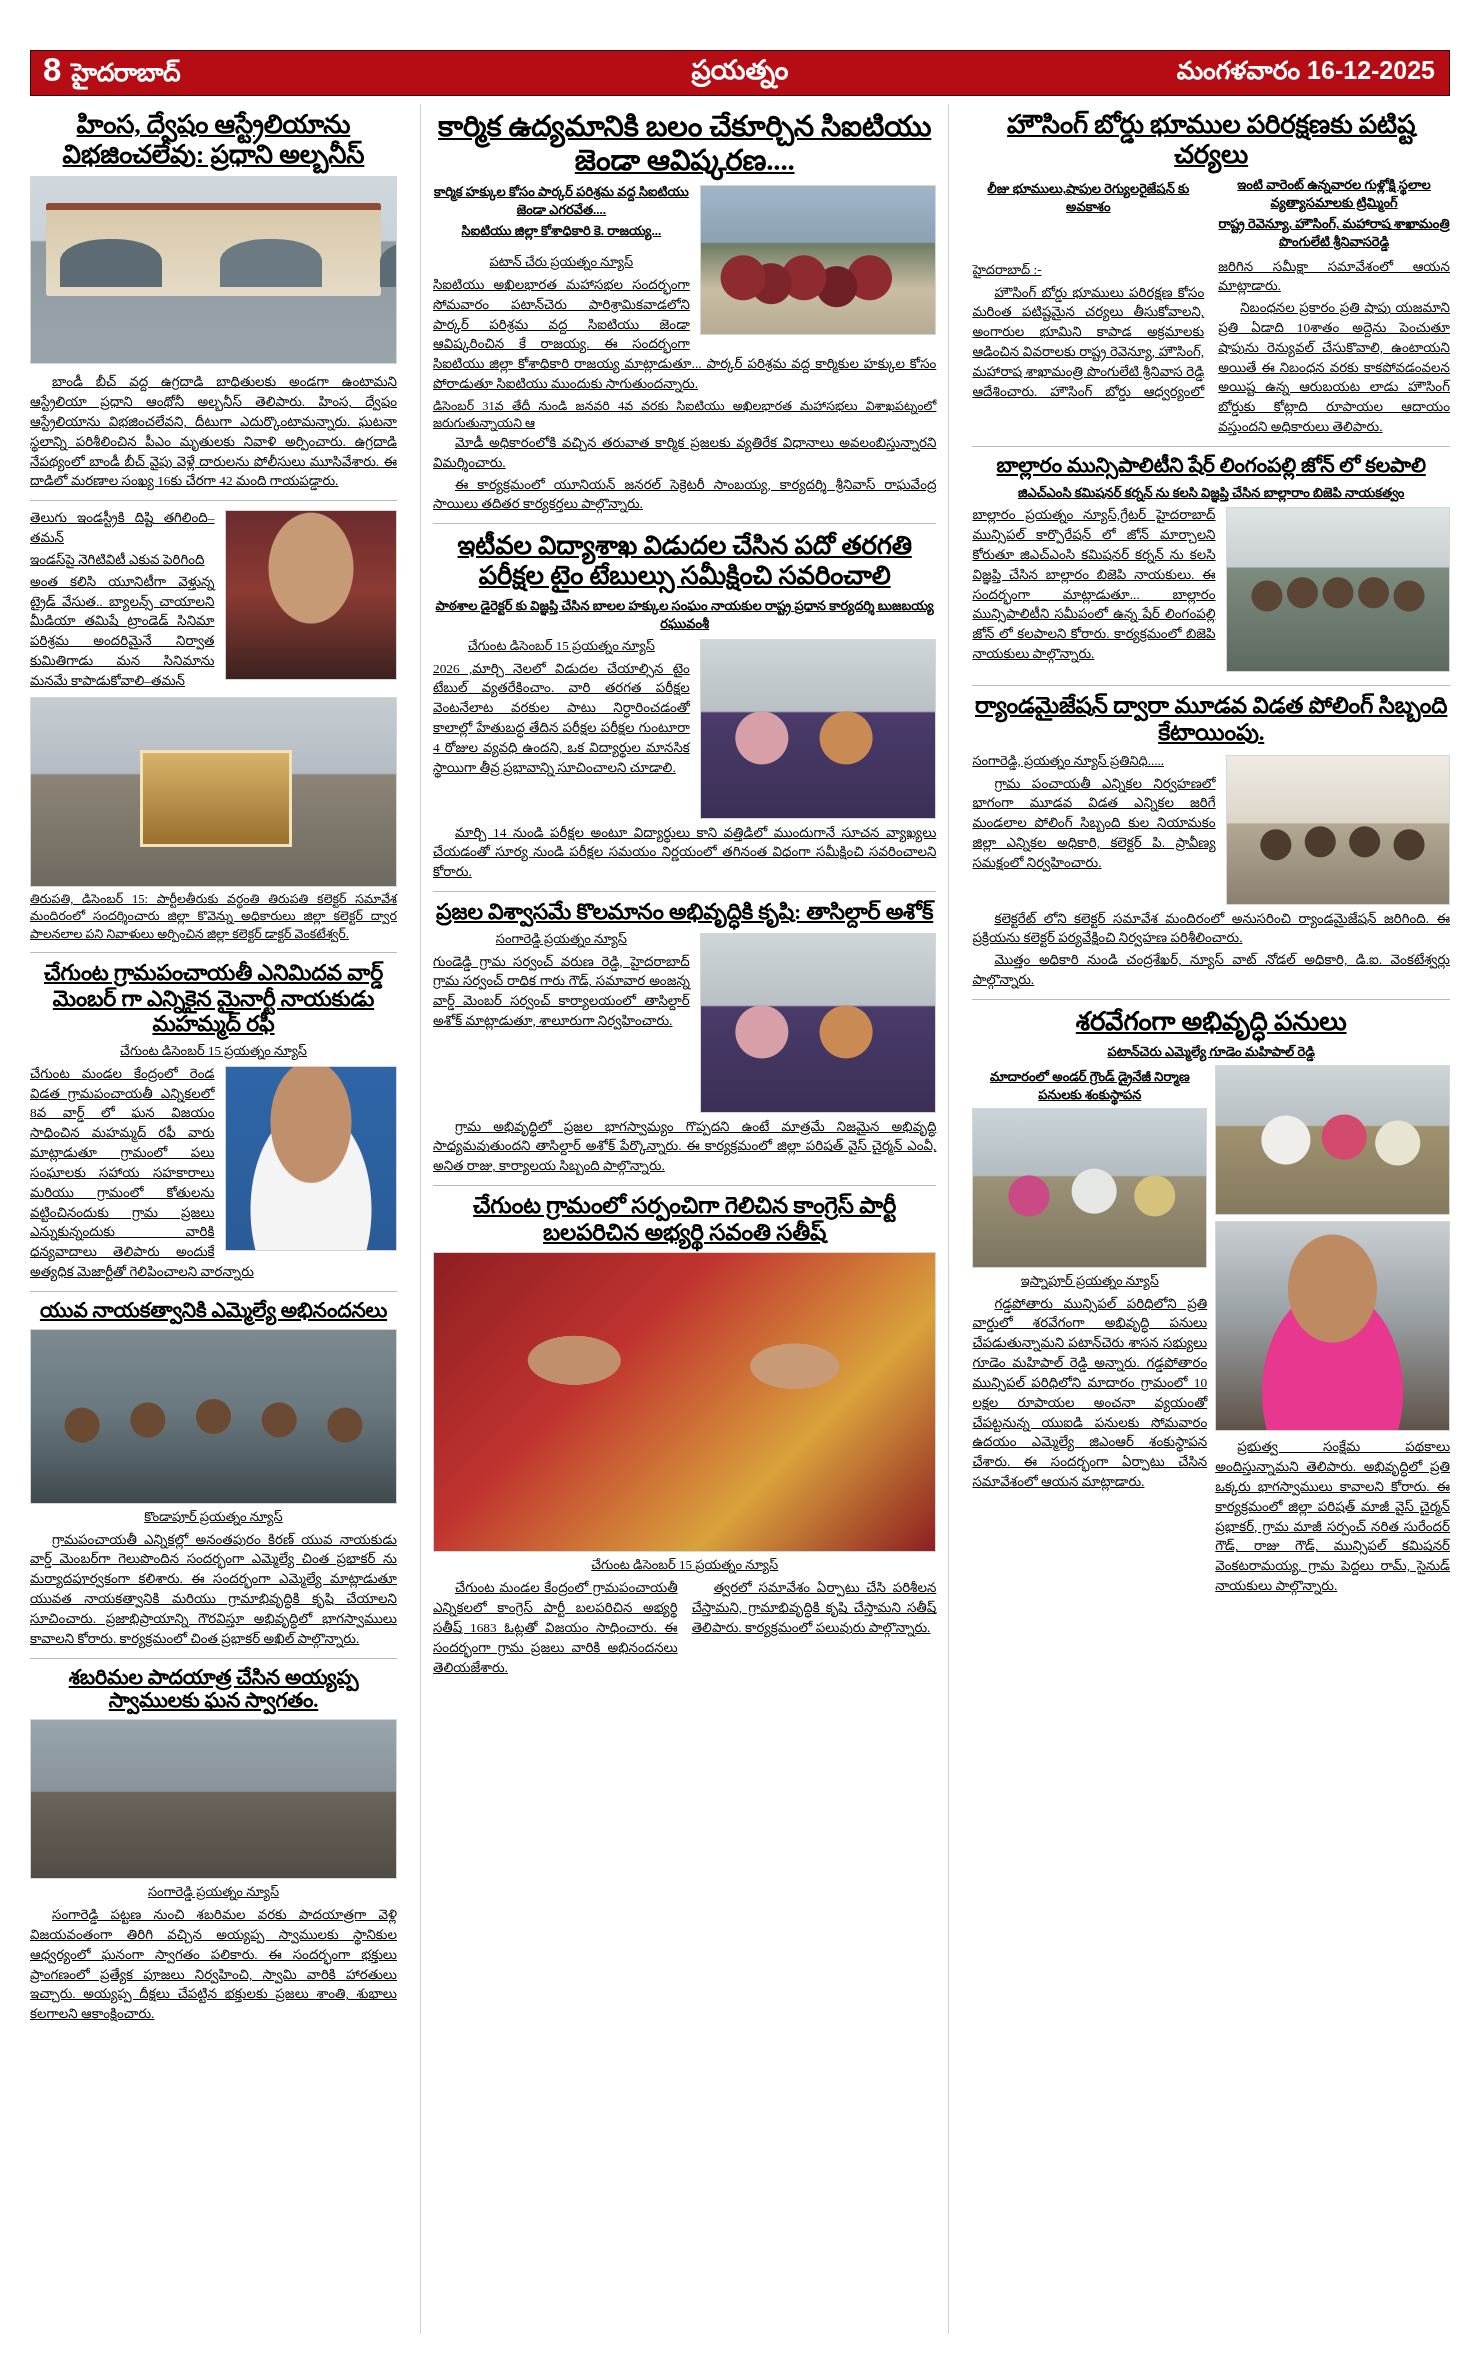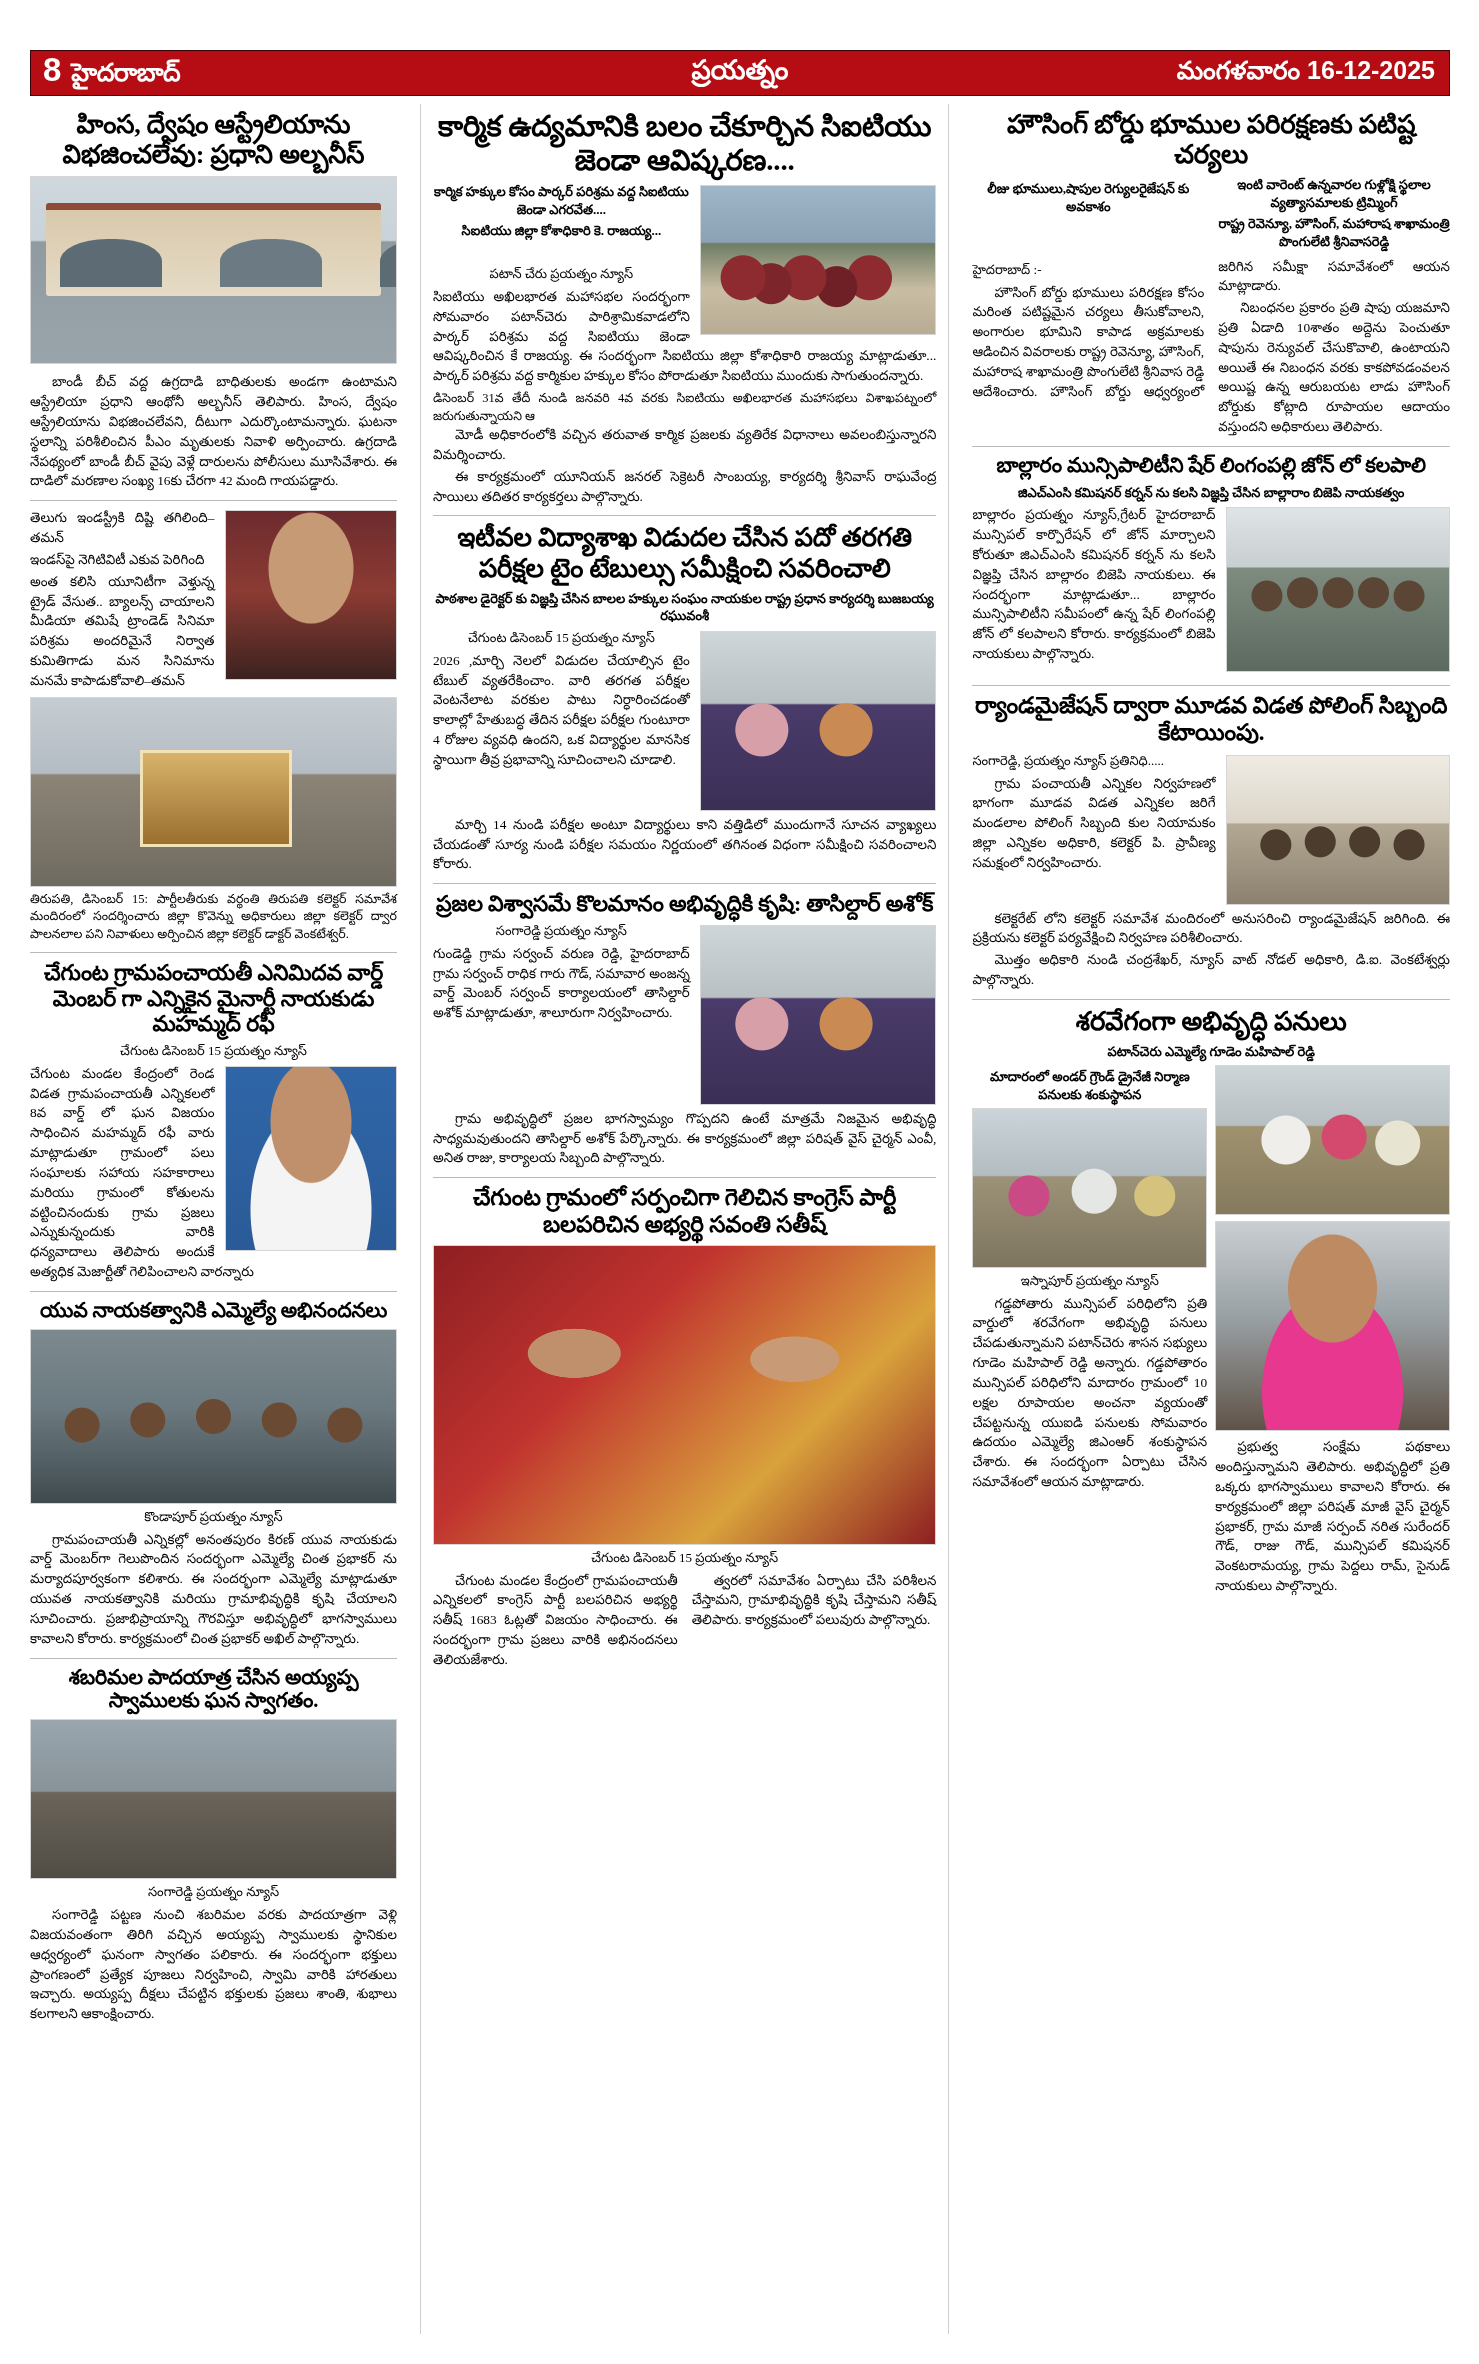--- a/index.html
+++ b/index.html
@@ -68,20 +68,21 @@
 
   
   .content {
     position: absolute;
     left: 30px;
     top: 104px;
     width: 1420px;
     height: 2230px;
     display: flex;
     gap: 11px;
+    text-decoration: underline;
   }
   .col {
     position: relative;
     height: 100%;
   }
   .col-left   { width: 410px; padding-right: 12px; }
   .col-mid    { width: 572px; padding: 0 12px; border-left: 1px solid #cfcfcf; border-right: 1px solid #cfcfcf; }
   .col-right  { width: 530px; padding-left: 12px; }
 
   
@@ -351,21 +352,21 @@
 
     </div>
 
     <div class="col col-mid">
 
       <div>
         <div class="hl hl-xl">కార్మిక ఉద్యమానికి బలం చేకూర్చిన సిఐటియు జెండా ఆవిష్కరణ....</div>
         <div class="photo ph-crowd wrap-img-right"></div>
         <div class="kicker">కార్మిక హక్కుల కోసం పార్కర్ పరిశ్రమ వద్ద సిఐటియు జెండా ఎగరవేత....</div>
         <div class="kicker">సిఐటియు జిల్లా కోశాధికారి కె. రాజయ్య...</div>
-        <div class="byline" style="margin-top:26px">పటాన్ చేరు ప్రయత్నం న్యూస్</div>
+        <div class="byline" style="margin-top:14px">పటాన్ చేరు ప్రయత్నం న్యూస్</div>
         <div class="body">సిఐటియు అఖిలభారత మహాసభల సందర్భంగా సోమవారం పటాన్‌చెరు పారిశ్రామికవాడలోని పార్కర్ పరిశ్రమ వద్ద సిఐటియు జెండా ఆవిష్కరించిన కే రాజయ్య. ఈ సందర్భంగా సిఐటియు జిల్లా కోశాధికారి రాజయ్య మాట్లాడుతూ... పార్కర్ పరిశ్రమ వద్ద కార్మికుల హక్కుల కోసం పోరాడుతూ సిఐటియు ముందుకు సాగుతుందన్నారు.</div>
         <div class="clear"></div>
         <div class="cap">డిసెంబర్ 31వ తేదీ నుండి జనవరి 4వ వరకు సిఐటియు అఖిలభారత మహాసభలు విశాఖపట్నంలో జరుగుతున్నాయని ఆ</div>
         <div class="body indent">మోడీ అధికారంలోకి వచ్చిన తరువాత కార్మిక ప్రజలకు వ్యతిరేక విధానాలు అవలంబిస్తున్నారని విమర్శించారు.</div>
         <div class="body indent">ఈ కార్యక్రమంలో యూనియన్ జనరల్ సెక్రెటరీ సాంబయ్య, కార్యదర్శి శ్రీనివాస్ రాఘవేంద్ర సాయిలు తదితర కార్యకర్తలు పాల్గొన్నారు.</div>
       </div>
 
       <div class="rule"></div>
 
       <div>

